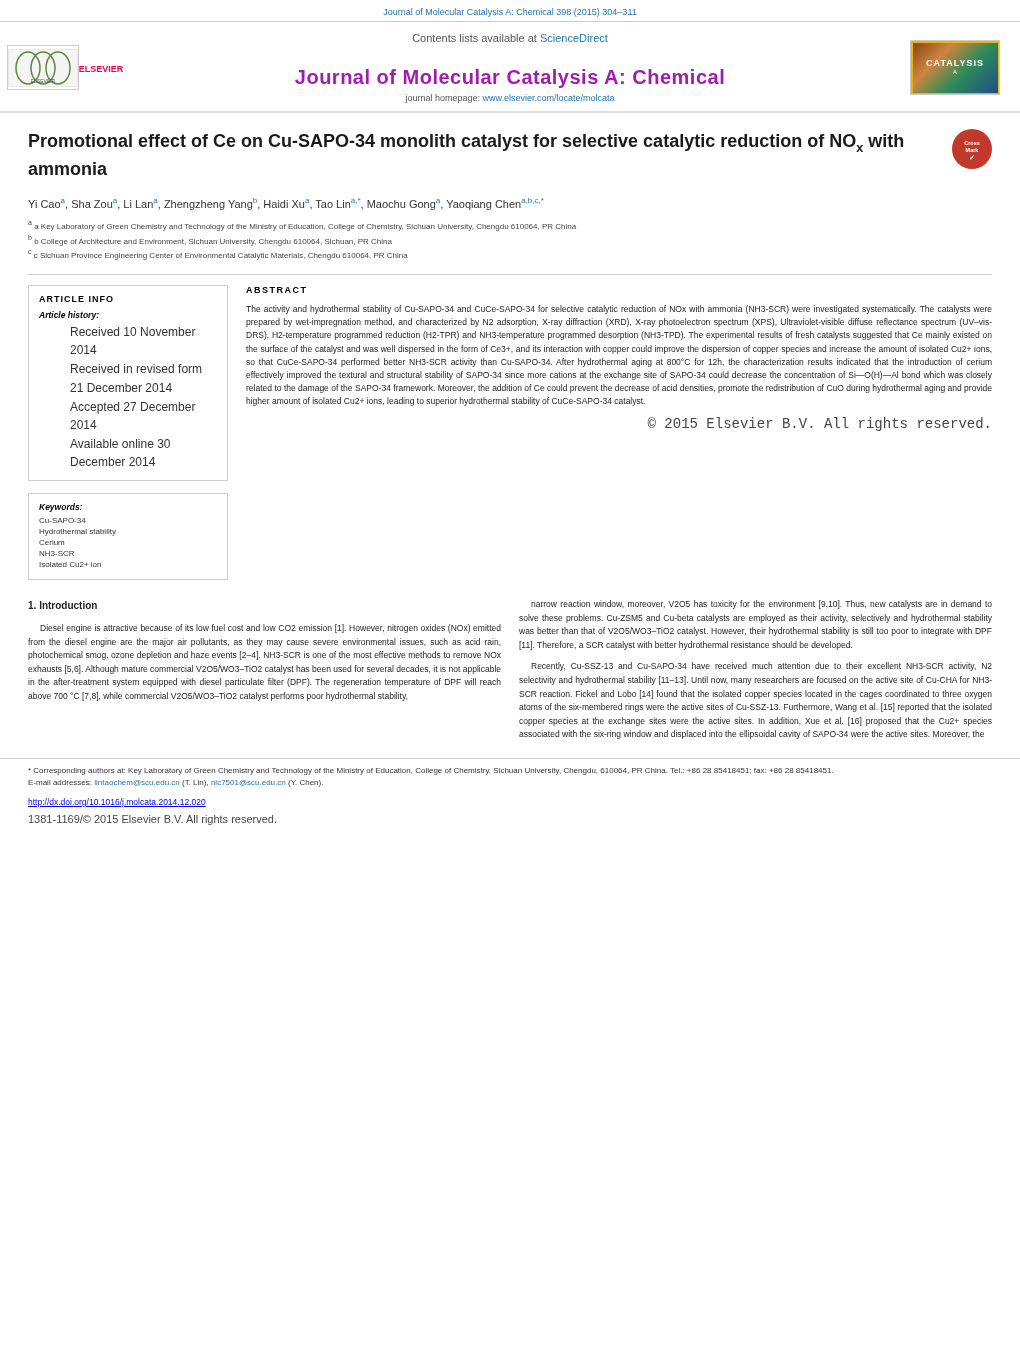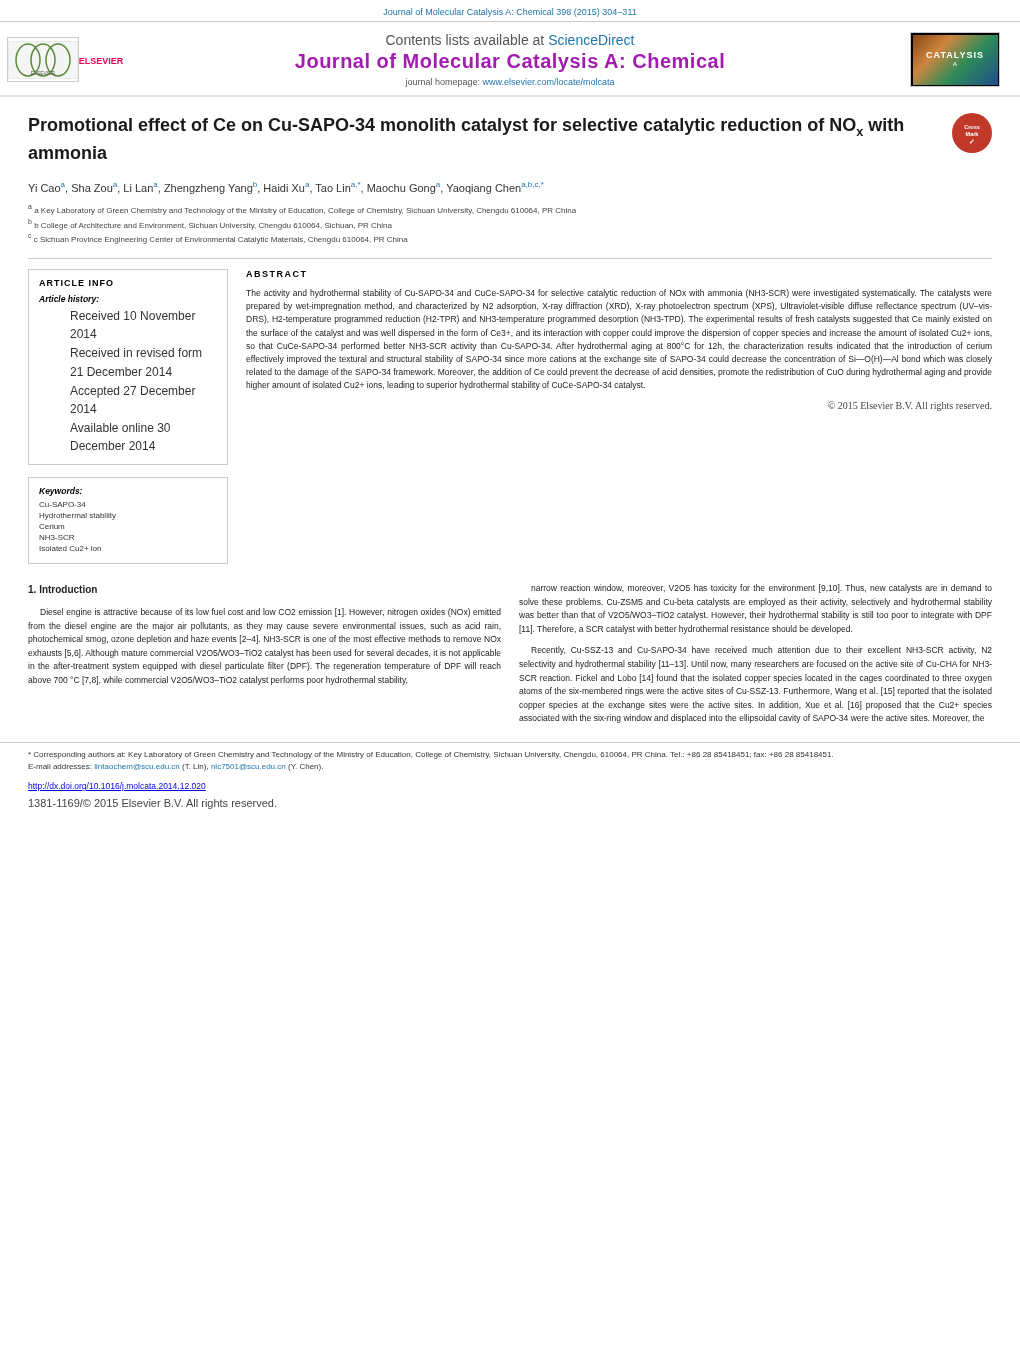--- a/index.html
+++ b/index.html
@@ -59,23 +59,23 @@
       color: #e05;
       font-weight: bold;
       margin-top: 2px;
     }
     .journal-title-center {
       text-align: center;
       flex: 1;
     }
     .contents-available {
       font-family: Arial, sans-serif;
-      font-size: 14px;
+      font-size: 11px;
       color: #555;
-      margin-bottom: 2px;
+      margin-bottom: 22px;
     }
     .contents-available a {
       color: #2176ae;
       text-decoration: none;
     }
     .journal-main-title {
       font-family: Arial, sans-serif;
       font-size: 20px;
       font-weight: bold;
       color: #a21caf;
@@ -87,21 +87,21 @@
       color: #555;
       margin-top: 4px;
     }
     .journal-homepage a {
       color: #2176ae;
       text-decoration: none;
     }
     .catalysis-logo {
       width: 90px;
       height: 55px;
-      background: #000000;
+      background: #eab308;
       border: 1px solid #ccc;
       display: flex;
       flex-direction: column;
       align-items: center;
       justify-content: center;
       font-size: 7px;
       font-family: Arial, sans-serif;
       color: #555;
       text-align: center;
       position: relative;
@@ -265,22 +265,22 @@
       color: #000;
     }
     .abstract-text {
       font-family: Arial, sans-serif;
       font-size: 8.5px;
       line-height: 1.55;
       color: #222;
       text-align: justify;
     }
     .copyright-line {
-      font-family: Liberation Serif, serif;
-      font-size: 10px;
+      font-family: Liberation Mono, monospace;
+      font-size: 14px;
       color: #444;
       margin-top: 8px;
       text-align: right;
     }
 
     
     .body-columns {
       display: flex;
       gap: 18px;
       padding: 8px 28px;

